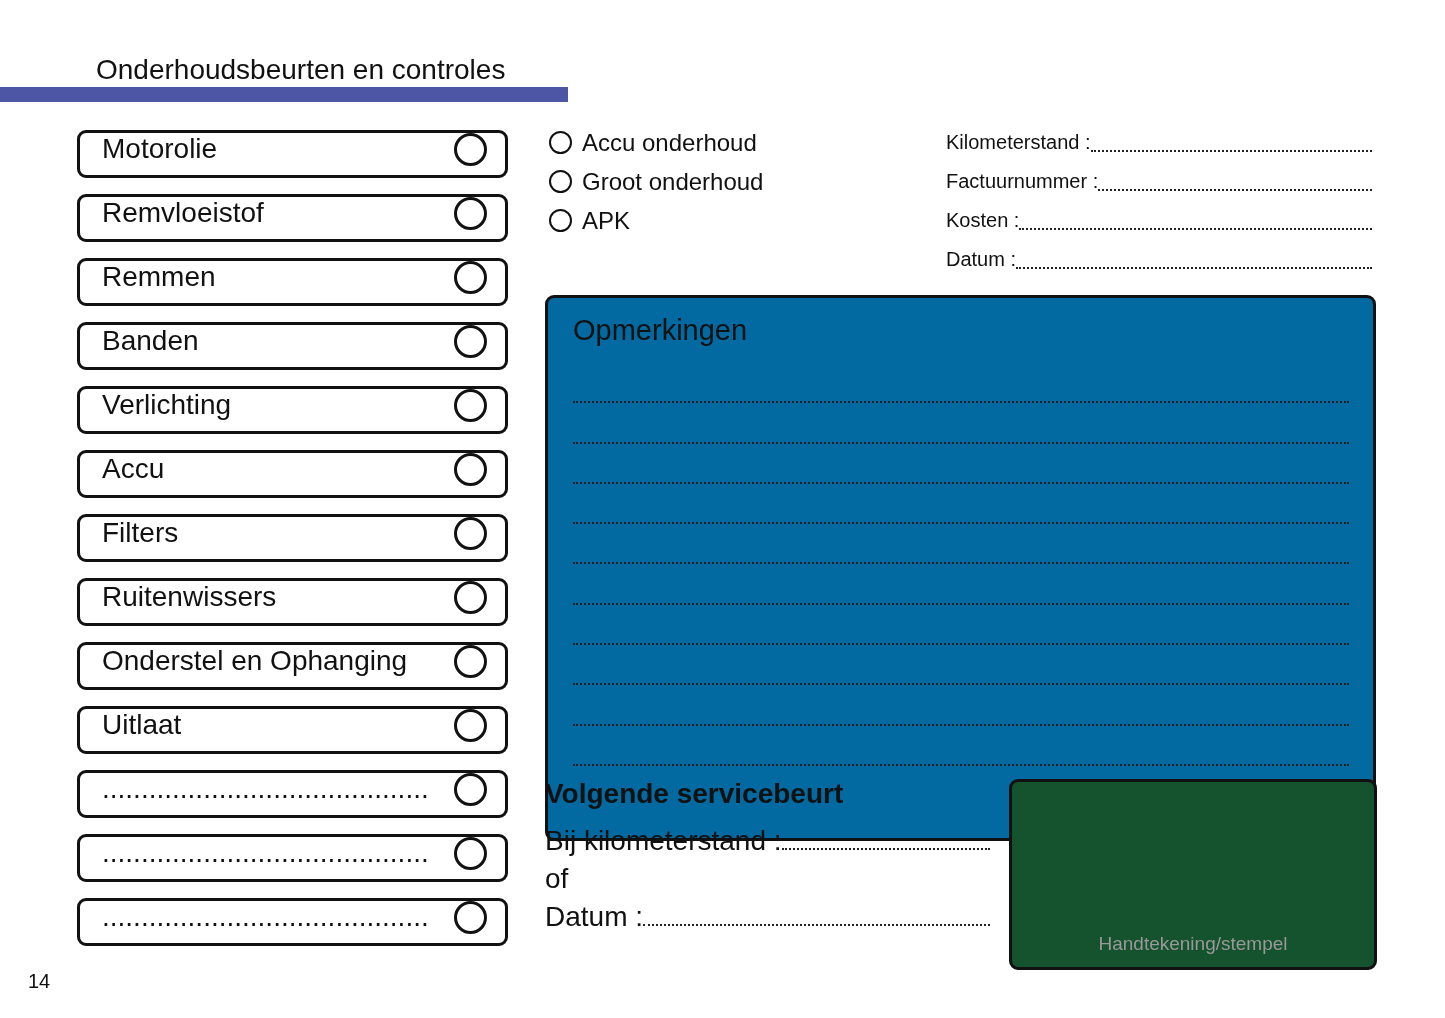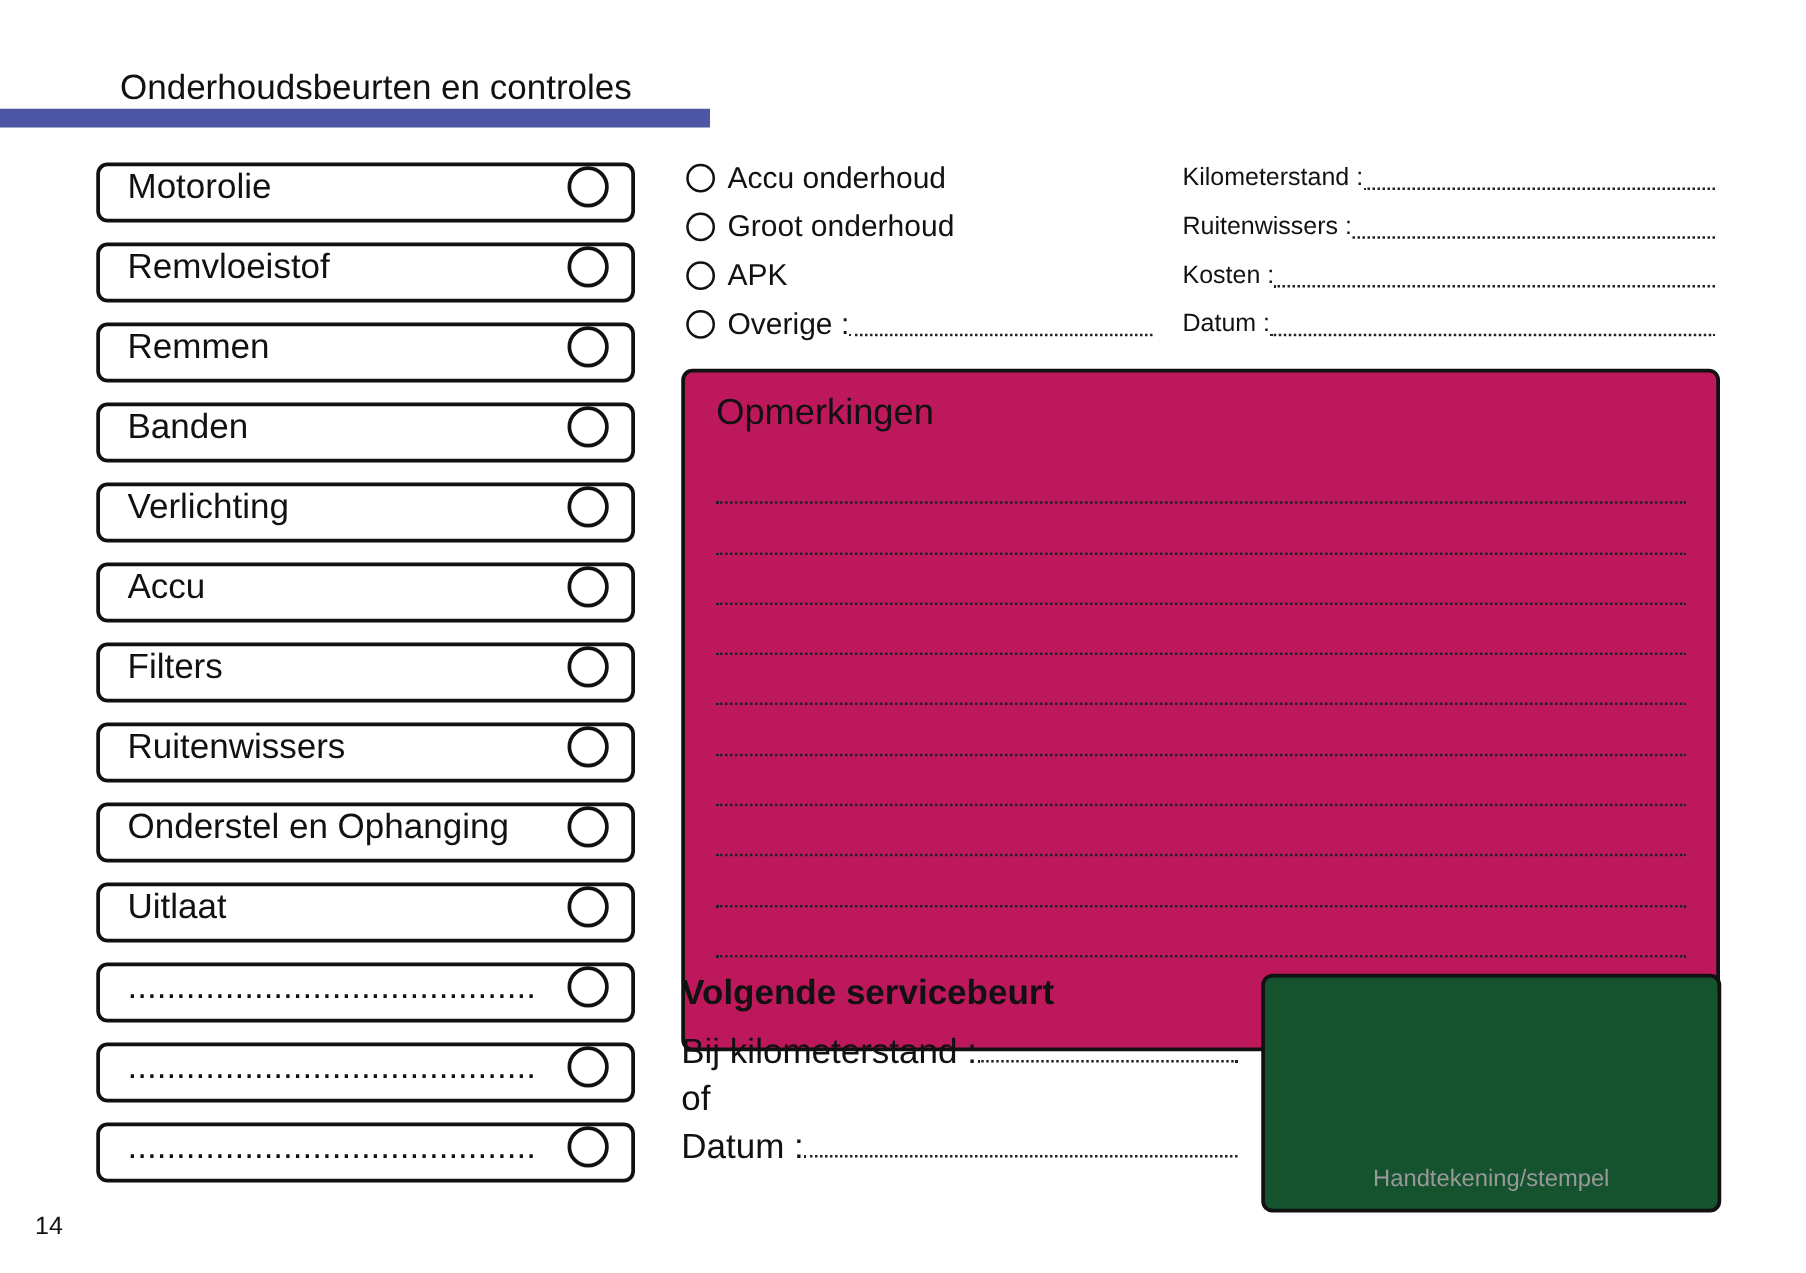--- a/index.html
+++ b/index.html
@@ -43,21 +43,21 @@
   }
 
   
   .invoice-fields{left:946px;top:123px;width:426px;}
   .field-row{height:39px;display:flex;align-items:center;}
   .field-label{font-size:20px;white-space:pre;}
 
   
   .remarks-box{
     box-sizing:border-box;left:545px;top:295px;width:831px;height:546px;
-    border:3px solid #111;border-radius:9px;background:#be185d;
+    border:3px solid #111;border-radius:9px;background:#0369a1;
   }
   .remarks-title{margin:16px 0 0 25px;font-size:29px;font-weight:normal;}
   .remarks-lines{margin:16px 24px 0 25px;}
   .remarks-line{height:38.3px;border-bottom:2px dotted #222;}
 
   
   .next-service{left:545px;top:779px;width:445px;}
   .next-service-title{font-size:28px;font-weight:bold;line-height:30px;margin:0 0 13px 0;}
   .ns-row{height:38px;display:flex;align-items:center;}
   .ns-label{font-size:28px;white-space:pre;}
@@ -141,34 +141,29 @@
     <span class="radio-label">Accu onderhoud</span>
   </div>
   <div class="radio-row">
     <span class="radio-circle"></span>
     <span class="radio-label">Groot onderhoud</span>
   </div>
   <div class="radio-row">
     <span class="radio-circle"></span>
     <span class="radio-label">APK</span>
   </div>
-  <div class="radio-row">
-    <span class="radio-circle"></span>
-    <span class="radio-label">Overige :</span>
-    <span class="dotline"></span>
-  </div>
 </div>
 
 <div class="abs invoice-fields">
   <div class="field-row">
     <span class="field-label">Kilometerstand :</span>
     <span class="dotline"></span>
   </div>
   <div class="field-row">
-    <span class="field-label">Ruitenwissers :</span>
+    <span class="field-label">Factuurnummer :</span>
     <span class="dotline"></span>
   </div>
   <div class="field-row">
     <span class="field-label">Kosten :</span>
     <span class="dotline"></span>
   </div>
   <div class="field-row">
     <span class="field-label">Datum :</span>
     <span class="dotline"></span>
   </div>

